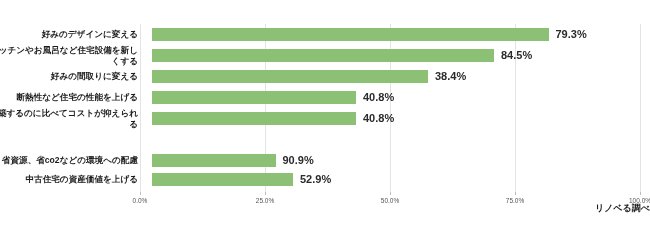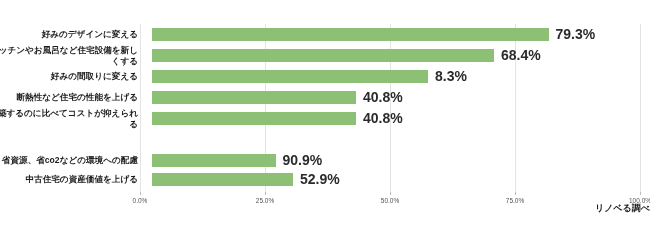--- a/index.html
+++ b/index.html
@@ -74,21 +74,21 @@
     top: 4px;
     height: 13px;
     background: #8cc175;
   }
   .bar.alt {
     background: #b7b7b7;
   }
   .bar-value {
     position: absolute;
     top: 3px;
-    font-size: 14px;
+    font-size: 11px;
     font-weight: bold;
     color: #2b2b2b;
     white-space: nowrap;
     line-height: 14px;
   }
   .cat-label {
     position: absolute;
     right: 514px;
     width: 230px;
     text-align: right;
@@ -149,26 +149,26 @@
     <div class="rows" id="rows">
         <div class="row" style="top: 0px;">
           <div class="cat-label" style="top: 5px;">好みのデザインに変える</div>
           <div class="bar" style="width: 396.5px; background: rgb(140, 193, 117);"></div>
           <div class="bar-value" style="left: 403.5px;">79.3%</div>
         </div>
         <div class="row" style="top: 21px;">
           <div class="cat-label" style="top: 0px;">キッチンやお風呂など住宅設備を新し
 くする</div>
           <div class="bar" style="width: 342px; background: rgb(140, 193, 117);"></div>
-          <div class="bar-value" style="left: 349px;">68.4%</div>
+          <div class="bar-value" style="left: 349px;">84.5%</div>
         </div>
         <div class="row" style="top: 42px;">
           <div class="cat-label" style="top: 5px;">好みの間取りに変える</div>
           <div class="bar" style="width: 276px; background: rgb(140, 193, 117);"></div>
-          <div class="bar-value" style="left: 283px;">8.3%</div>
+          <div class="bar-value" style="left: 283px;">38.4%</div>
         </div>
         <div class="row" style="top: 63px;">
           <div class="cat-label" style="top: 5px;">断熱性など住宅の性能を上げる</div>
           <div class="bar" style="width: 204px; background: rgb(140, 193, 117);"></div>
           <div class="bar-value" style="left: 211px;">40.8%</div>
         </div>
         <div class="row" style="top: 84px;">
           <div class="cat-label" style="top: 0px;">新築するのに比べてコストが抑えられ
 る</div>
           <div class="bar" style="width: 204px; background: rgb(140, 193, 117);"></div>

